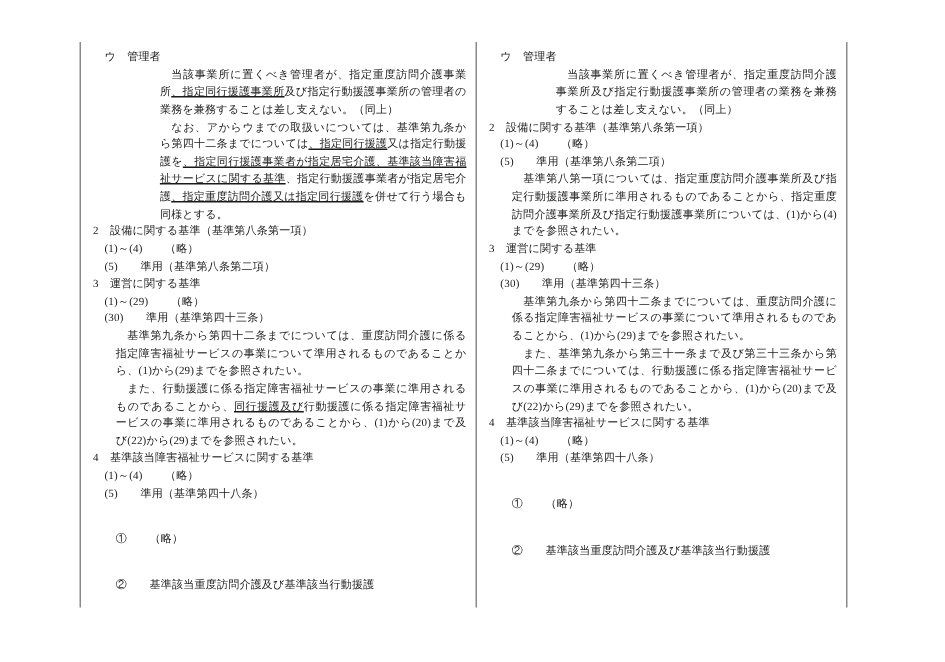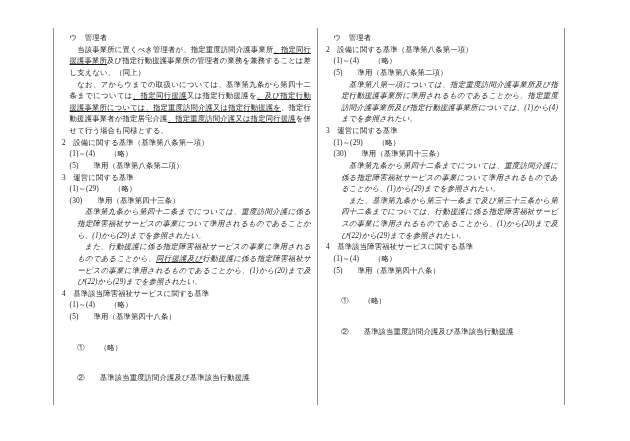--- a/index.html
+++ b/index.html
@@ -55,59 +55,60 @@
     line-height: 11.62px;
     letter-spacing: 0.02em;
     text-align: justify;
     text-justify: inter-character;
     margin: 0;
     word-break: break-all;
   }
 
   
   .lv-kana   { padding-left: 7.6px;  text-indent: 0; }
-  .lv-body1  { padding-left: 7.6px;  text-indent: 7.6px; }
+  .lv-body1  { padding-left: 7.6px;  text-indent: 7.6px; margin-left: 37px; }
   .lv-num    { padding-left: 0;      text-indent: 0; }
   .lv-paren  { padding-left: 7.6px;  text-indent: 0; }
-  .lv-body2  { padding-left: 15.2px; text-indent: 7.6px; font-style: italic; }
+  .lv-body2  { padding-left: 15.2px; text-indent: 7.6px; }
   .lv-maru   { padding-left: 15.2px; text-indent: 0; margin-top: 19px; }
 
   u.amend {
     text-decoration: underline;
     text-decoration-thickness: 0.6px;
     text-underline-offset: 1.2px;
   }
 </style>
 </head>
 <body>
 
 <div class="page">
   <div class="table-wrap">
 
     <div class="col col-left">
         <p class="para lv-kana"><span>ウ</span><span>　</span><span>管理者</span></p>
         <p class="para lv-body1"><span>当該事業所に置くべき管理者が、指定重度訪問介護事業所</span><u class="amend">、指定同行援護事業所</u><span>及び指定行動援護事業所の管理者の業務を兼務することは差し支えない。（同上）</span></p>
-        <p class="para lv-body1"><span>なお、アからウまでの取扱いについては、基準第九条から第四十二条までについては</span><u class="amend">、指定同行援護</u><span>又は指定行動援護を</span><u class="amend">、及び指定行動援護事業所については、指定重度訪問介護又は指定行動援護を</u><span>、指定行動援護事業者が指定居宅介護</span><u class="amend">、指定重度訪問介護</u><u class="amend">又は指定同行援護</u><span>を併せて行う場合も同様とする。</span></p>
+        <p class="para lv-body1"><span>なお、アからウまでの取扱いについては、基準第九条から第四十二条までについては</span><u class="amend">、指定同行援護</u><span>又は指定行動援護を</span><u class="amend">、指定同行援護事業者が指定居宅介護、基準該当障害福祉サービスに関する基準</u><span>、指定行動援護事業者が指定居宅介護</span><u class="amend">、指定重度訪問介護</u><u class="amend">又は指定同行援護</u><span>を併せて行う場合も同様とする。</span></p>
         <p class="para lv-num"><span>2</span><span>　</span><span>設備に関する基準（基準第八条第一項）</span></p>
         <p class="para lv-paren"><span>(1)～(4)</span><span>　　</span><span>（略）</span></p>
         <p class="para lv-paren"><span>(5)</span><span>　　</span><span>準用（基準第八条第二項）</span></p>
         <p class="para lv-num"><span>3</span><span>　</span><span>運営に関する基準</span></p>
         <p class="para lv-paren"><span>(1)～(29)</span><span>　　</span><span>（略）</span></p>
         <p class="para lv-paren"><span>(30)</span><span>　　</span><span>準用（基準第四十三条）</span></p>
         <p class="para lv-body2"><span>基準第九条から第四十二条までについては、重度訪問介護に係る指定障害福祉サービスの事業について準用されるものであることから、(1)から(29)までを参照されたい。</span></p>
         <p class="para lv-body2"><span>また、行動援護に係る指定障害福祉サービスの事業に準用されるものであることから、</span><u class="amend">同行援護及び</u><span>行動援護に係る指定障害福祉サービスの事業に準用されるものであることから、(1)から(20)まで及び(22)から(29)までを参照されたい。</span></p>
         <p class="para lv-num"><span>4</span><span>　</span><span>基準該当障害福祉サービスに関する基準</span></p>
         <p class="para lv-paren"><span>(1)～(4)</span><span>　　</span><span>（略）</span></p>
         <p class="para lv-paren"><span>(5)</span><span>　　</span><span>準用（基準第四十八条）</span></p>
         <p class="para lv-maru"><span>①</span><span>　　</span><span>（略）</span></p>
         <p class="para lv-maru"><span>②</span><span>　　</span><span>基準該当重度訪問介護及び基準該当行動援護</span></p>
       </div>
 
     <div class="col col-right">
         <p class="para lv-kana"><span>ウ</span><span>　</span><span>管理者</span></p>
+        <p class="para lv-body1"><span>当該事業所に置くべき管理者が、指定重度訪問介護事業所及び指定行動援護事業所の管理者の業務を兼務することは差し支えない。（同上）</span></p>
         <p class="para lv-num"><span>2</span><span>　</span><span>設備に関する基準（基準第八条第一項）</span></p>
         <p class="para lv-paren"><span>(1)～(4)</span><span>　　</span><span>（略）</span></p>
         <p class="para lv-paren"><span>(5)</span><span>　　</span><span>準用（基準第八条第二項）</span></p>
         <p class="para lv-body2"><span>基準第八第一項については、指定重度訪問介護事業所及び指定行動援護事業所に準用されるものであることから、指定重度訪問介護事業所及び指定行動援護事業所については、(1)から(4)までを参照されたい。</span></p>
         <p class="para lv-num"><span>3</span><span>　</span><span>運営に関する基準</span></p>
         <p class="para lv-paren"><span>(1)～(29)</span><span>　　</span><span>（略）</span></p>
         <p class="para lv-paren"><span>(30)</span><span>　　</span><span>準用（基準第四十三条）</span></p>
         <p class="para lv-body2"><span>基準第九条から第四十二条までについては、重度訪問介護に係る指定障害福祉サービスの事業について準用されるものであることから、(1)から(29)までを参照されたい。</span></p>
         <p class="para lv-body2"><span>また、基準第九条から第三十一条まで及び第三十三条から第四十二条までについては、行動援護に係る指定障害福祉サービスの事業に準用されるものであることから、(1)から(20)まで及び(22)から(29)までを参照されたい。</span></p>
         <p class="para lv-num"><span>4</span><span>　</span><span>基準該当障害福祉サービスに関する基準</span></p>

